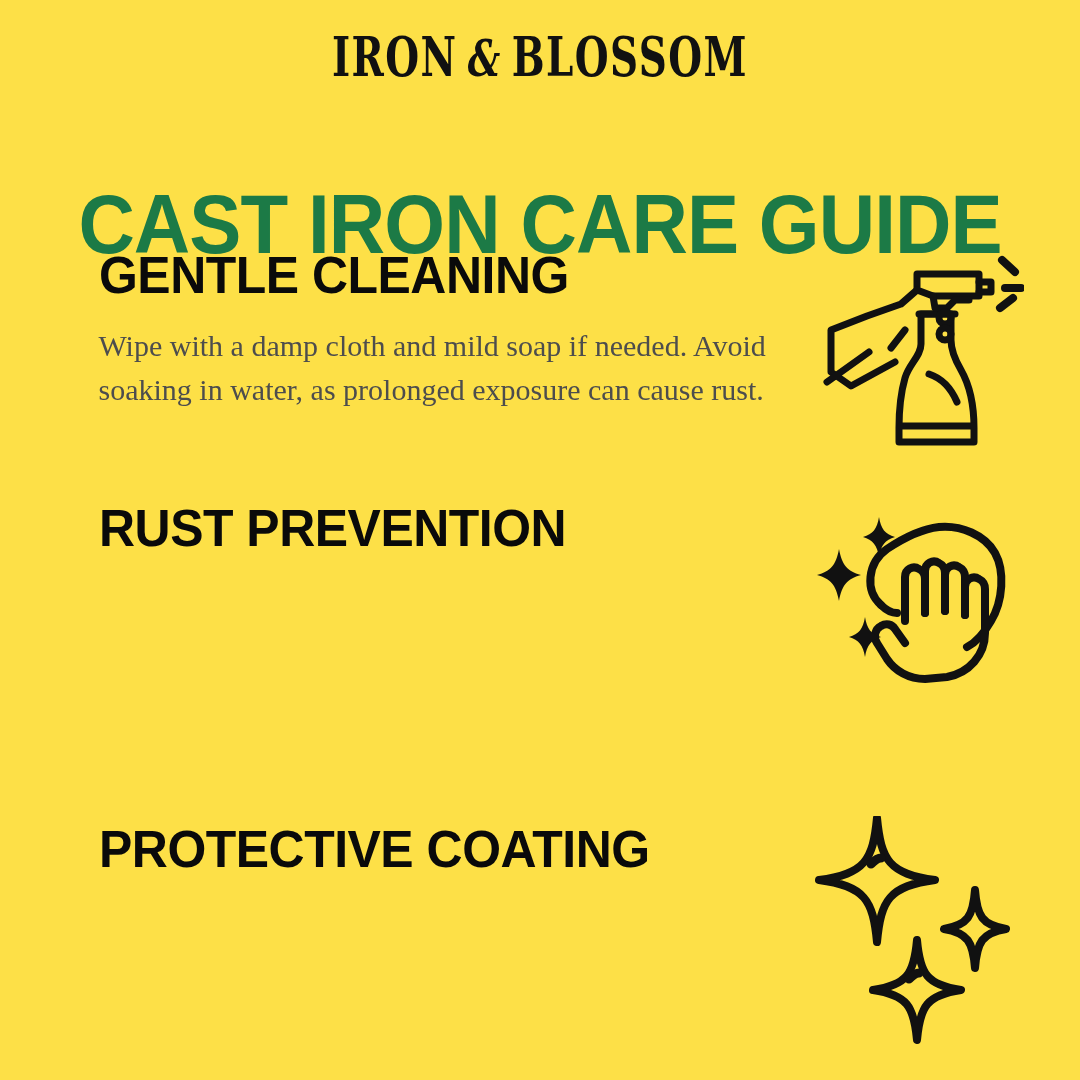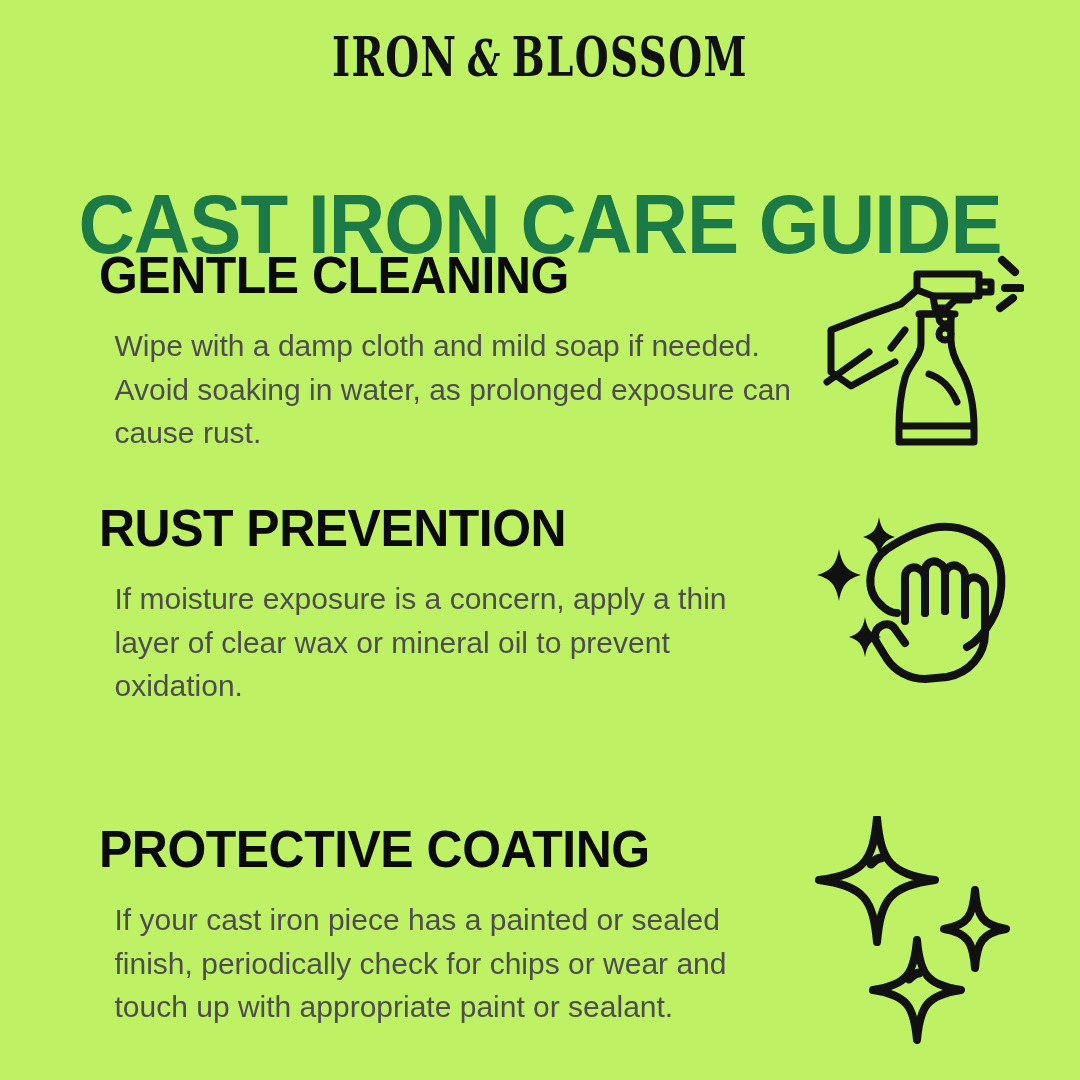--- a/index.html
+++ b/index.html
@@ -7,21 +7,21 @@
     padding: 0;
     background: #ffffff;
   }
   body {
     font-family: "Liberation Sans", sans-serif;
   }
   .page {
     position: relative;
     width: 1080px;
     height: 1080px;
-    background: #bef264;
+    background: #fde047;
     overflow: hidden;
     box-sizing: border-box;
   }
 
   
   .brand {
     position: absolute;
     top: 30px;
     left: 0;
     width: 1080px;
@@ -87,26 +87,26 @@
     font-size: 52px;
     line-height: 1.04;
     letter-spacing: -0.5px;
     color: #0a0a0a;
     margin: 0 0 22px 0;
     transform: scaleX(0.96);
     transform-origin: 0 50%;
     white-space: nowrap;
   }
   .section-body {
-    font-family: Liberation Sans, sans-serif;
+    font-family: Liberation Serif, serif;
     font-weight: 400;
     font-size: 30px;
     line-height: 1.45;
     color: #4d4d4d;
-    margin: 16px;
+    margin: 0;
     max-width: 715px;
   }
 
   
   .section-icon {
     flex: 0 0 215px;
     width: 215px;
     height: 200px;
     display: flex;
     align-items: flex-start;
@@ -170,21 +170,20 @@
           </g>
         </svg>
       </div>
     </div>
   </div>
 
   <div class="section s2">
     <div class="section-inner">
       <div class="section-text">
         <h2 class="section-heading">RUST PREVENTION</h2>
-        <p class="section-body">If moisture exposure is a concern, apply a thin layer of clear wax or mineral oil to prevent oxidation.</p>
       </div>
       <div class="section-icon">
         <svg width="215" height="190" viewBox="0 0 215 190" fill="none" xmlns="http://www.w3.org/2000/svg">
           <g stroke="#111111" stroke-width="8" stroke-linecap="round" stroke-linejoin="round" fill="none">
 
             <path d="M72 96 C56 82 58 54 78 40 C96 28 112 20 130 18 C152 16 176 26 186 44 C196 62 194 92 182 112 C174 126 166 134 158 138"></path>
             <path d="M72 96 C78 102 84 104 88 104"></path>
 
             <path d="M96 112 L96 68 C96 60 104 56 110 60 C114 62 116 66 116 70 L116 104"></path>
             <path d="M116 104 L116 62 C116 54 124 50 130 54 C134 56 136 60 136 64 L136 102"></path>
@@ -201,21 +200,20 @@
           </g>
         </svg>
       </div>
     </div>
   </div>
 
   <div class="section s3">
     <div class="section-inner">
       <div class="section-text">
         <h2 class="section-heading">PROTECTIVE COATING</h2>
-        <p class="section-body">If your cast iron piece has a painted or sealed finish, periodically check for chips or wear and touch up with appropriate paint or sealant.</p>
       </div>
       <div class="section-icon">
         <svg width="215" height="230" viewBox="0 0 215 230" fill="none" xmlns="http://www.w3.org/2000/svg">
           <g stroke="#111111" stroke-width="8" stroke-linecap="round" stroke-linejoin="round" fill="none">
 
             <path d="M68 2 C72 44 80 58 126 64 C80 70 72 84 68 126 C64 84 56 70 10 64 C56 58 64 44 68 2 Z"></path>
 
             <path d="M62 48 C66 44 70 42 72 42" stroke-width="9"></path>
 
             <path d="M166 74 C168 100 173 109 197 113 C173 117 168 126 166 152 C164 126 159 117 135 113 C159 109 164 100 166 74 Z"></path>

